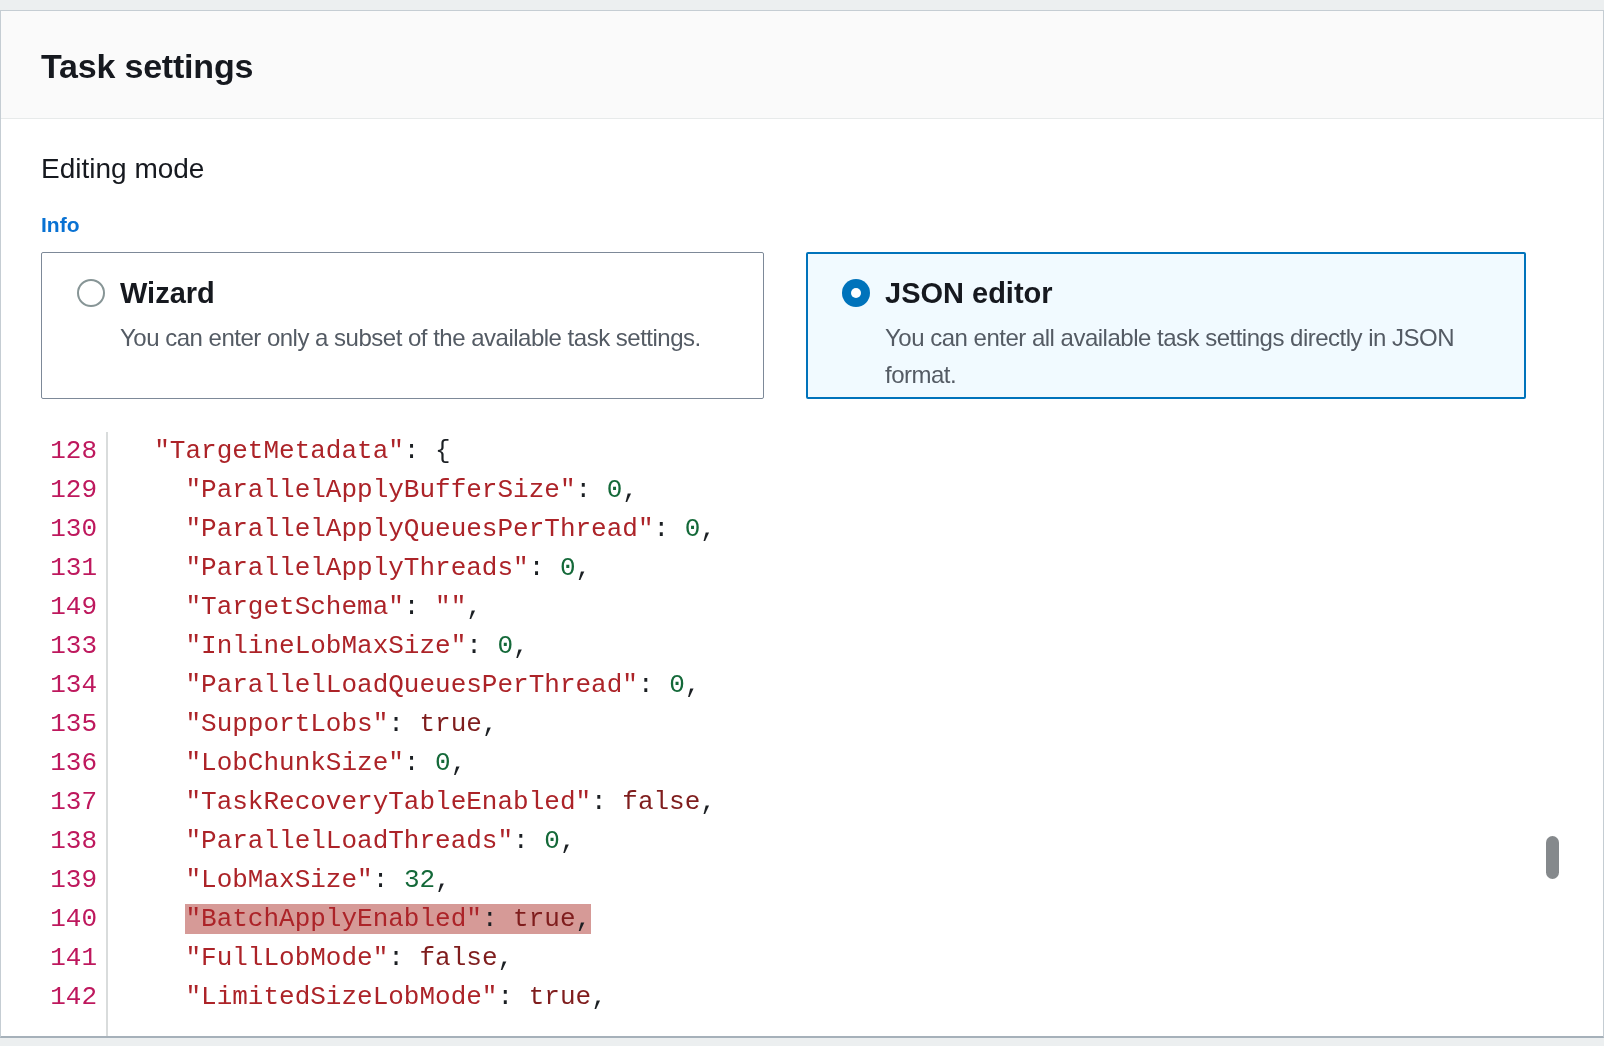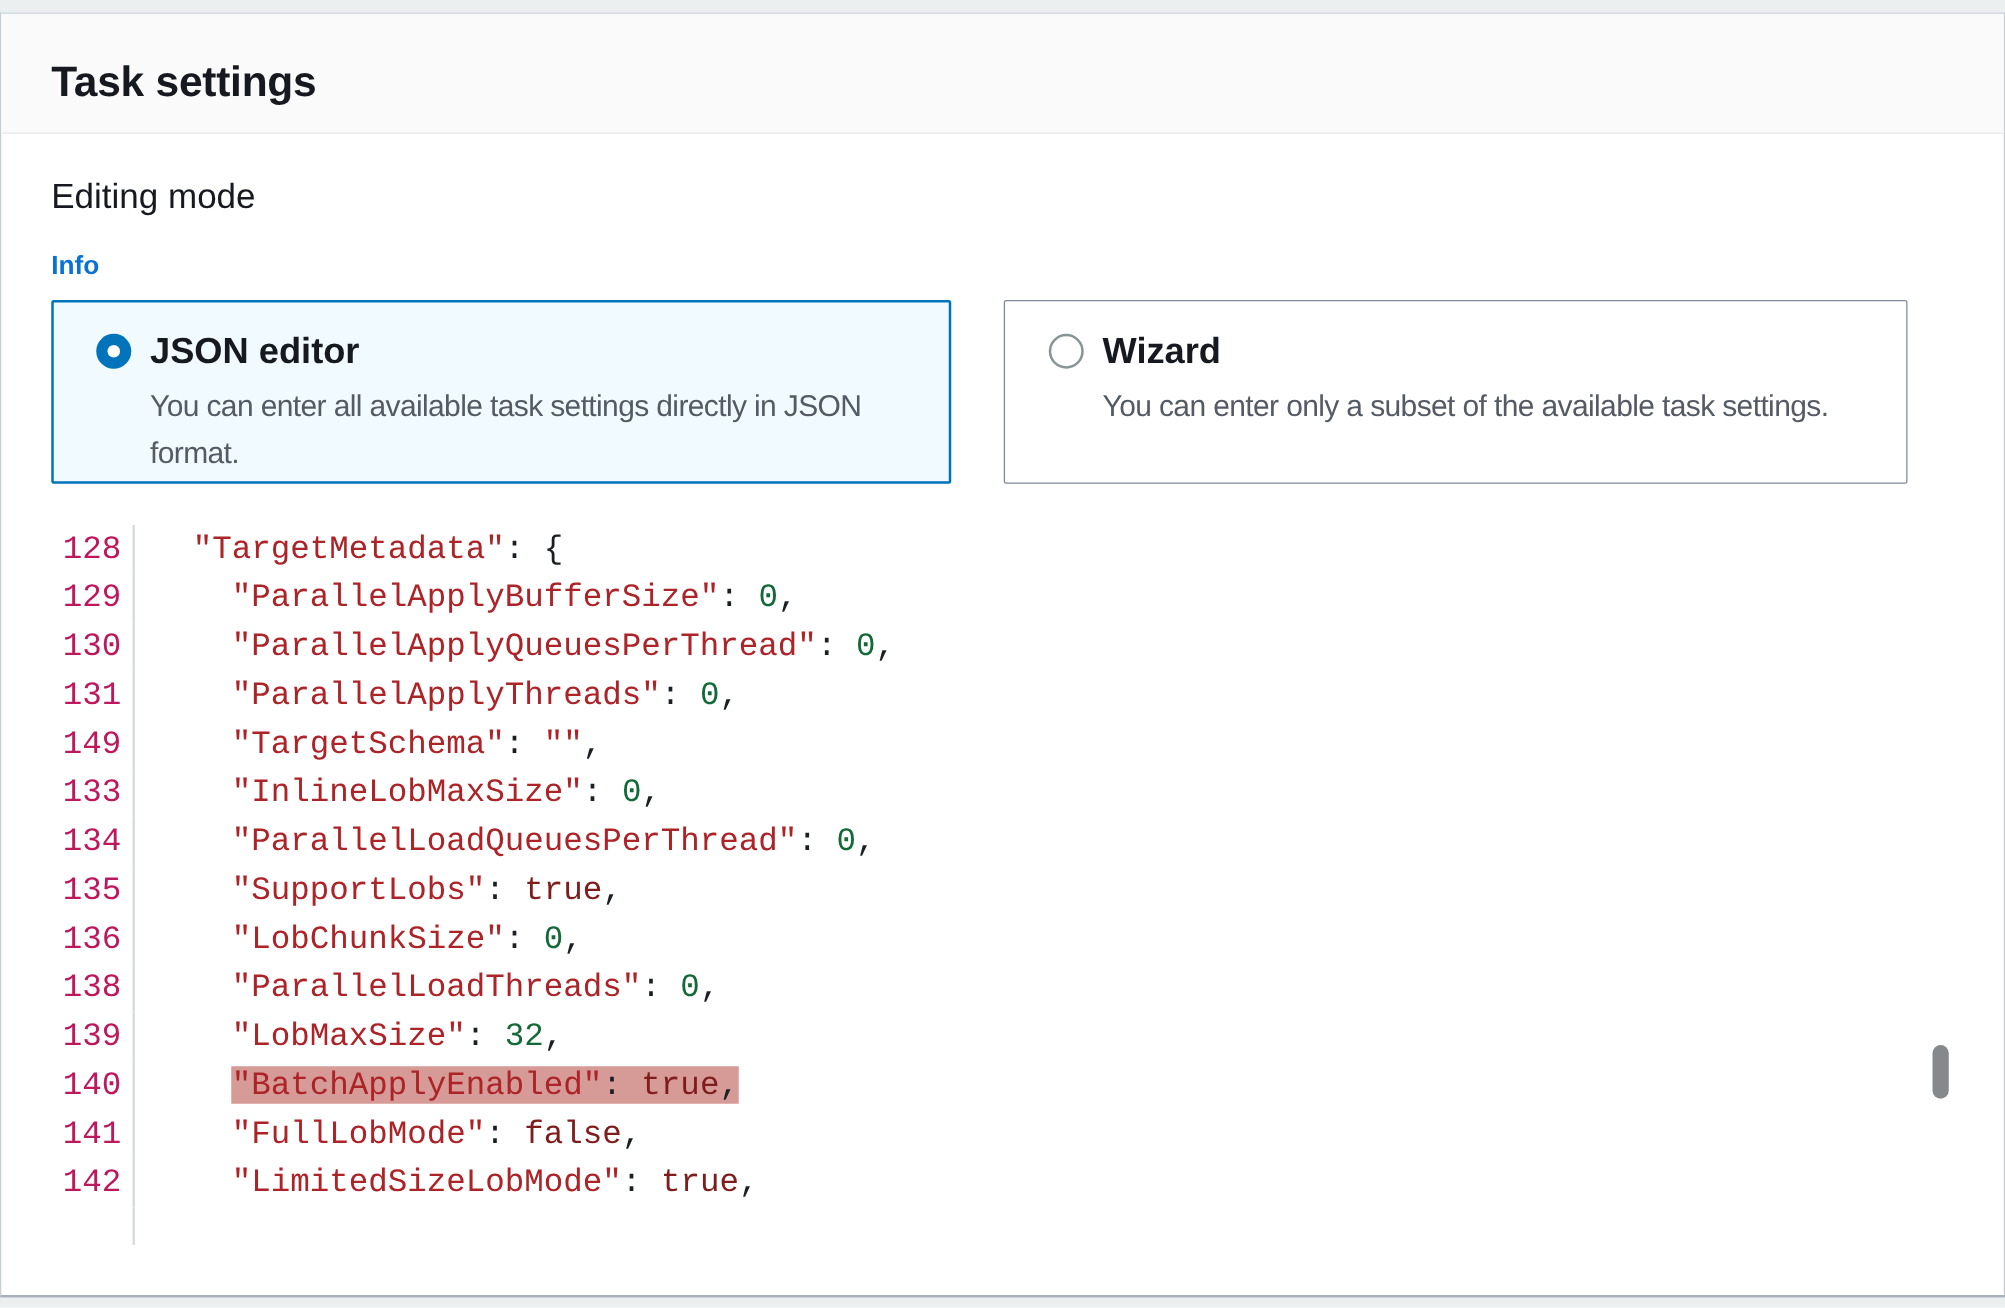--- a/index.html
+++ b/index.html
@@ -14,21 +14,21 @@
   .panel {
     position:absolute; left:0; right:0; top:10px; bottom:8px;
     background:#ffffff;
     border:1px solid #c5cdd3;
     border-bottom:2px solid #a6b1ba;
     overflow:hidden;
   }
   .panel-header {
     background:#fafafa;
     border-bottom:1px solid #e7eaea;
-    padding:36px 40px 20px 40px;
+    padding:36px 40px 32px 40px;
   }
   .panel-title {
     font-size:34px; font-weight:700; color:#16191f; letter-spacing:-0.2px;
   }
   .content { position:relative; }
   .editing-row {
     margin:34px 40px 0 40px;
     display:flex; align-items:baseline; gap:28px;flex-direction:column;
   }
   .editing-label { font-size:28px; color:#16191f; }
@@ -94,35 +94,35 @@
     <div class="panel-title">Task settings</div>
   </div>
 
   <div class="content">
     <div class="editing-row">
       <span class="editing-label">Editing mode</span>
       <a class="info-link">Info</a>
     </div>
 
     <div class="cards">
+      <div class="card w1">
+        <div class="card-row">
+          <span class="radio"></span>
+          <div class="card-col">
+            <div class="card-title">Wizard</div>
+            <div class="card-desc">You can enter only a subset of the available task settings.</div>
+          </div>
+        </div>
+      </div>
       <div class="card w2 selected">
         <div class="card-row">
           <span class="radio checked"></span>
           <div class="card-col">
             <div class="card-title">JSON editor</div>
             <div class="card-desc">You can enter all available task settings directly in JSON format.</div>
-          </div>
-        </div>
-      </div>
-      <div class="card w1">
-        <div class="card-row">
-          <span class="radio"></span>
-          <div class="card-col">
-            <div class="card-title">Wizard</div>
-            <div class="card-desc">You can enter only a subset of the available task settings.</div>
           </div>
         </div>
       </div>
     </div>
 
     <div class="code-editor" id="code-editor">
         <div class="code-row">
           <div class="ln">128</div>
           <div class="lc">  <span><span class="tk-key">"TargetMetadata"</span><span class="tk-punc">: </span><span class="tk-punc">{</span></span></div>
         </div>
@@ -152,20 +152,24 @@
         </div>
         <div class="code-row">
           <div class="ln">135</div>
           <div class="lc">    <span><span class="tk-key">"SupportLobs"</span><span class="tk-punc">: </span><span class="tk-bool">true</span><span class="tk-punc">,</span></span></div>
         </div>
         <div class="code-row">
           <div class="ln">136</div>
           <div class="lc">    <span><span class="tk-key">"LobChunkSize"</span><span class="tk-punc">: </span><span class="tk-num">0</span><span class="tk-punc">,</span></span></div>
         </div>
         <div class="code-row">
+          <div class="ln">137</div>
+          <div class="lc">    <span><span class="tk-key">"TaskRecoveryTableEnabled"</span><span class="tk-punc">: </span><span class="tk-bool">false</span><span class="tk-punc">,</span></span></div>
+        </div>
+        <div class="code-row">
           <div class="ln">138</div>
           <div class="lc">    <span><span class="tk-key">"ParallelLoadThreads"</span><span class="tk-punc">: </span><span class="tk-num">0</span><span class="tk-punc">,</span></span></div>
         </div>
         <div class="code-row">
           <div class="ln">139</div>
           <div class="lc">    <span><span class="tk-key">"LobMaxSize"</span><span class="tk-punc">: </span><span class="tk-num">32</span><span class="tk-punc">,</span></span></div>
         </div>
         <div class="code-row">
           <div class="ln">140</div>
           <div class="lc">    <span class="hl"><span class="tk-key">"BatchApplyEnabled"</span><span class="tk-punc">: </span><span class="tk-bool">true</span><span class="tk-punc">,</span></span></div>

